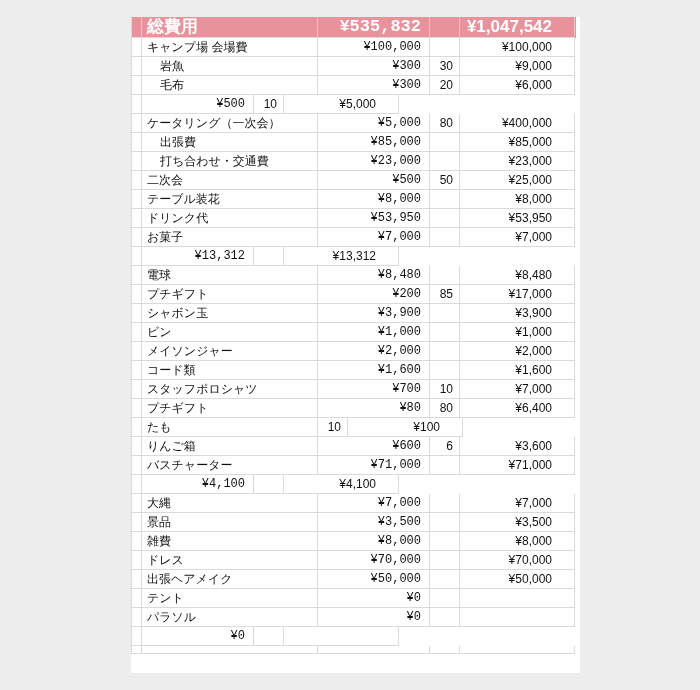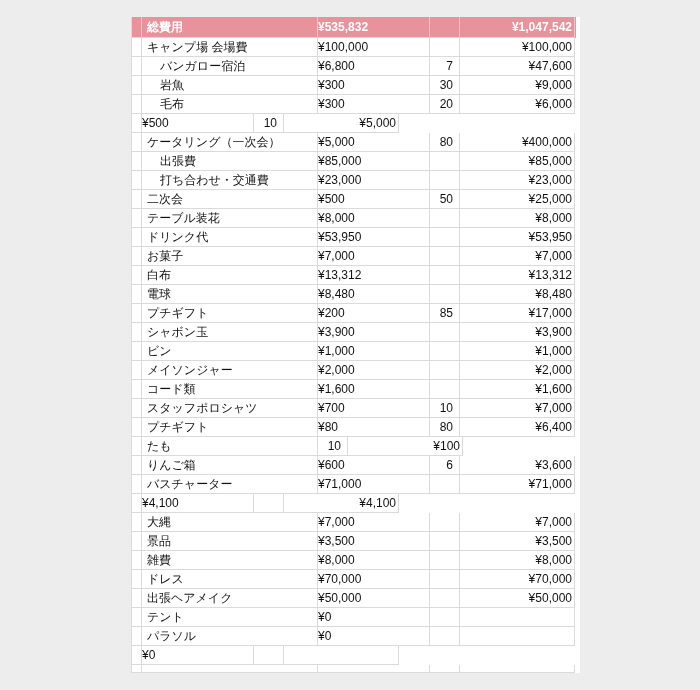--- a/index.html
+++ b/index.html
@@ -20,30 +20,30 @@
   .row { display:flex; height:19px; }
   .row > div {
     box-sizing:border-box; height:100%;
     border-right:1px solid var(--grid-line,#dadada);
     border-bottom:1px solid var(--grid-line,#dadada);
     overflow:hidden; white-space:nowrap;
     font-size:12px; line-height:18px; color:var(--text-color,#111111);
   }
   .c-a { width:10px; }
   .c-b { width:176px; padding-left:5px; }
-  .c-c { width:112px; text-align:left; padding-right:8px; }
+  .c-c { width:112px; text-align:right; padding-right:8px;font-family:Liberation Mono, monospace; }
   .c-d { width:30px;  text-align:right; padding-right:6px; }
-  .c-e { width:115px; text-align:right; padding-right:2px; }
+  .c-e { width:115px; text-align:right; padding-right:22px; }
   .indent1 { padding-left:18px; }
   .row.header { height:21px; background:var(--header-bg,#e8929b); }
   .row.header > div {
     border-right:1px solid rgba(255,255,255,0.45);
     border-bottom:1px solid var(--grid-line,#dadada);
     color:var(--header-text,#ffffff); font-weight:bold;
-    font-size:12px; line-height:20px;
+    font-size:17px; line-height:20px;
   }
   .row.partial { height:8px; }
   .row.partial > div { border-bottom:1px solid var(--grid-line,#dadada); }
 </style>
 </head>
 <body>
 
 <div class="page">
   <div class="sheet">
     <div class="grid">
@@ -59,27 +59,20 @@
       <div id="rows-container">
           <div class="row">
             <div class="c-a"></div>
             <div class="c-b">キャンプ場 会場費</div>
             <div class="c-c">¥100,000</div>
             <div class="c-d"></div>
             <div class="c-e">¥100,000</div>
           </div>
           <div class="row">
             <div class="c-a"></div>
-            <div class="c-b indent1">バンガロー宿泊</div>
-            <div class="c-c">¥6,800</div>
-            <div class="c-d">7</div>
-            <div class="c-e">¥47,600</div>
-          </div>
-          <div class="row">
-            <div class="c-a"></div>
             <div class="c-b indent1">岩魚</div>
             <div class="c-c">¥300</div>
             <div class="c-d">30</div>
             <div class="c-e">¥9,000</div>
           </div>
           <div class="row">
             <div class="c-a"></div>
             <div class="c-b indent1">毛布</div>
             <div class="c-c">¥300</div>
             <div class="c-d">20</div>
@@ -135,21 +128,20 @@
           </div>
           <div class="row">
             <div class="c-a"></div>
             <div class="c-b">お菓子</div>
             <div class="c-c">¥7,000</div>
             <div class="c-d"></div>
             <div class="c-e">¥7,000</div>
           </div>
           <div class="row">
             <div class="c-a"></div>
-            <div class="c-b">白布</div>
             <div class="c-c">¥13,312</div>
             <div class="c-d"></div>
             <div class="c-e">¥13,312</div>
           </div>
           <div class="row">
             <div class="c-a"></div>
             <div class="c-b">電球</div>
             <div class="c-c">¥8,480</div>
             <div class="c-d"></div>
             <div class="c-e">¥8,480</div>

